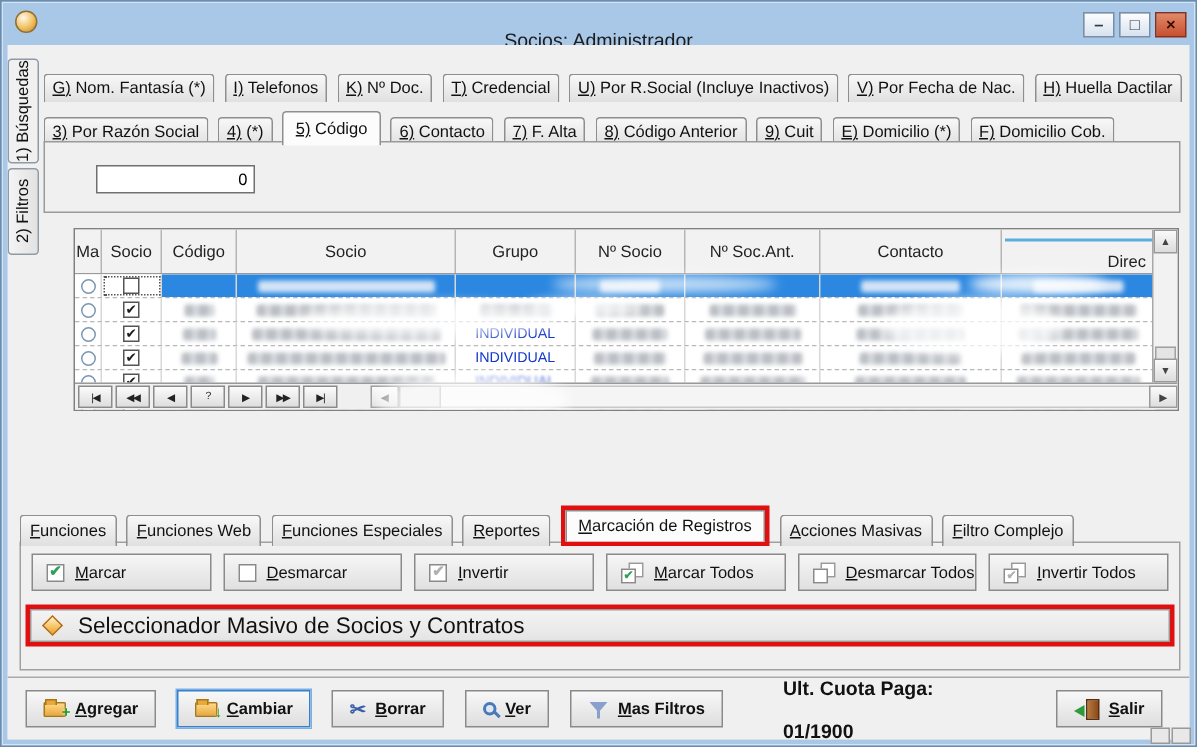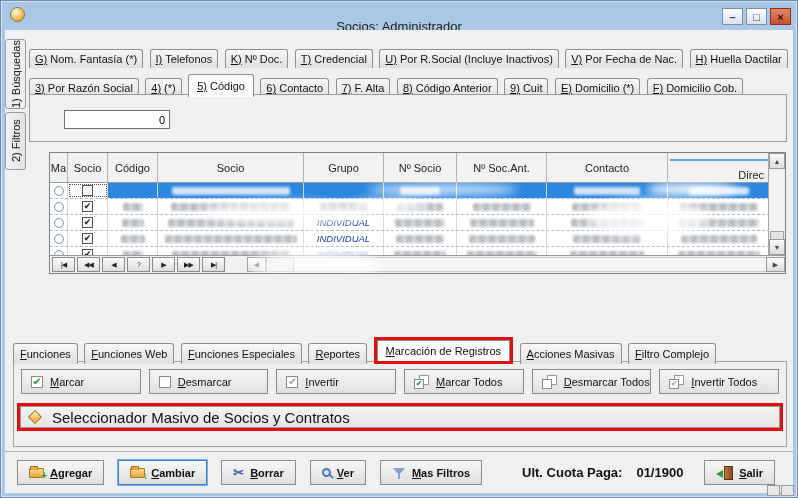--- a/index.html
+++ b/index.html
@@ -60,21 +60,21 @@
 
   .grow{ display:flex; height:16px; width:720px; border-bottom:1px dashed #b8b8b8; background:#fff; }
   .cell{ display:flex; align-items:center; justify-content:center; border-right:1px solid #d8d8d8; overflow:hidden; }
   .cell.c8{ border-right:none; }
   .radio{ width:10px; height:10px; border-radius:50%; border:1px solid #7a96b2; background:#fdfdfd; }
   .cbx{ width:11px; height:11px; background:#fff; border:1px solid #555; display:flex; align-items:center;
         justify-content:center; font-size:9px; line-height:9px; color:#1a1a1a; }
   .grow.selected .cell{ background:#2b87e0; }
   .grow.selected .c0, .grow.selected .c1{ background:#fff; }
   .grow.selected .c1{ outline:1px dotted #555; outline-offset:-2px; }
-  .grupo span{ font-size:9.5px; color:#1238c8; white-space:nowrap;font-style:italic; }
+  .grupo span{ font-size:9.5px; color:#1238c8; white-space:nowrap; }
   .gblur span{ filter:blur(1.1px); opacity:.85; }
 
   .sm{ display:inline-block; height:8px; border-radius:2px;
        background:repeating-linear-gradient(90deg,#8e949c 0 6px,#b8bec6 6px 10px);
        filter:blur(1.3px); opacity:.6; }
   .sm.light{ background:#e6eef8; opacity:.9; filter:blur(1.6px); }
   .blotch{ position:absolute; background:#fff; border-radius:50%; filter:blur(4px); opacity:.9;
            pointer-events:none; z-index:2; }
 
   
@@ -127,21 +127,21 @@
 
   
   .actionbar{ position:absolute; left:0; right:0; top:421px; bottom:0; background:#f0f0f0;
               border-top:1px solid #aaa; display:flex; align-items:center; padding:0 12px; }
   .abtn{ height:25px; display:flex; align-items:center; gap:6px; padding:0 11px; margin-right:14px;
          font-size:11px; font-weight:bold; color:#111; background:linear-gradient(#f8f8f8,#dedede);
          border:1px solid #8a8a8a; }
   .abtn .lbl{ display:inline-block; }
   .abtn .lbl::first-letter{ text-decoration:underline; }
   .abtn.focused{ border-color:#3a80c8; box-shadow:0 0 0 1px #7ab0e8; }
-  .status{ margin-left:26px; font-size:13px; font-weight:bold; color:#111; display:flex; gap:14px; }
+  .status{ margin-left:26px; font-size:13px; font-weight:bold; color:#111; display:flex; gap:14px;flex-direction:column; }
   .abtn.exit{ margin-left:auto; margin-right:6px; }
 
   
   .folder{ position:relative; width:15px; height:10px; background:linear-gradient(#ffd98a,#e8a83c);
            border:1px solid #a87818; border-radius:1px; }
   .folder::before{ content:""; position:absolute; top:-3px; left:0; width:6px; height:3px;
                    background:#e8a83c; border:1px solid #a87818; border-bottom:none; }
   .folder .ov{ position:absolute; right:-4px; bottom:-4px; font-size:10px; line-height:10px; font-weight:bold;
                color:#1f9a1f; text-shadow:0 0 2px #fff; }
   .mag{ position:relative; width:9px; height:9px; border:2px solid #4a78b8; border-radius:50%; background:#dce8f4; }

